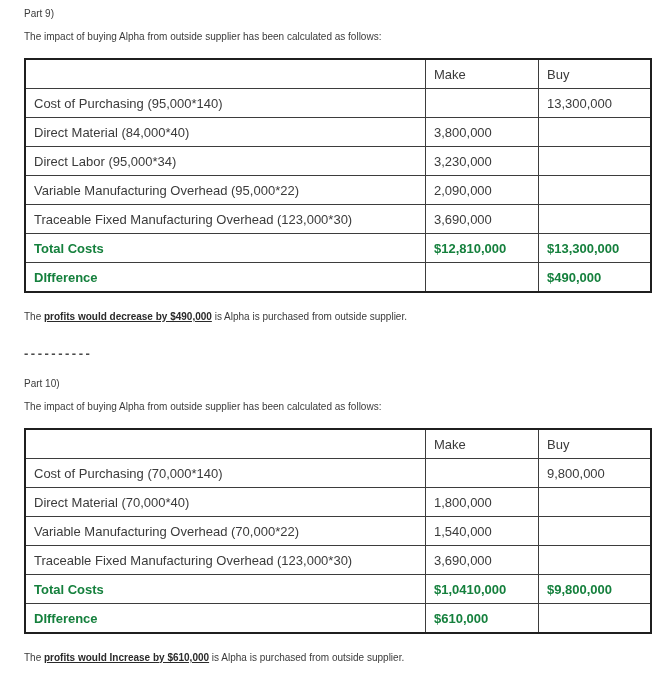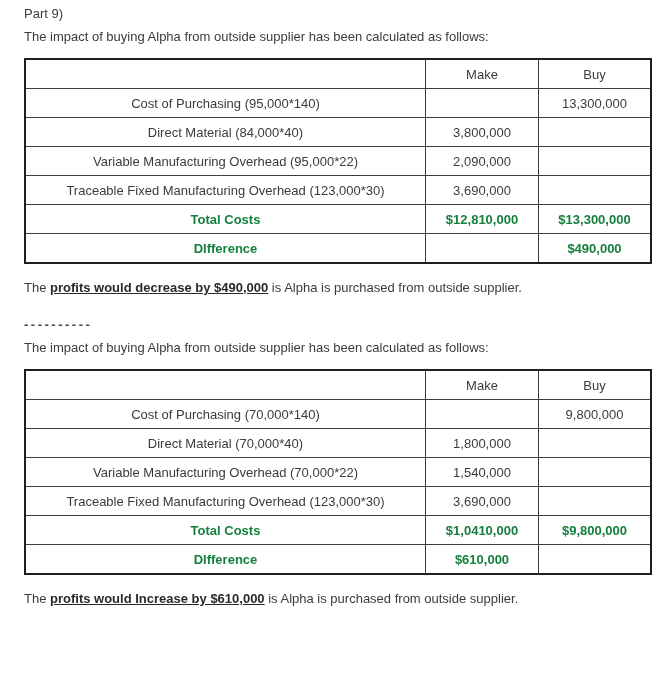--- a/index.html
+++ b/index.html
@@ -8,21 +8,21 @@
     width: 657px;
     height: 697px;
     box-sizing: border-box;
     padding: 3px 35px 6px 24px;
     overflow: hidden;
     font-family: "Liberation Sans", sans-serif;
     color: #3b3b3b;
     background: #ffffff;
   }
   .txt {
-    font-size: 13px;
+    font-size: 10px;
     line-height: 17px;
     margin: 0;
   }
   .part-heading { margin: 2px 0 0 0; }
   .intro { margin: 6px 0 13px 0; }
   .conclusion { margin: 15px 0 0 0; }
   .divider {
     margin: 20px 0 0 0;
     letter-spacing: 2.5px;
     color: #4a4a4a;
@@ -38,21 +38,21 @@
     border: 2px solid #1f1f1f;
     margin: 0;
   }
   .cost-table td {
     border: 1px solid #3d3d3d;
     height: 28px;
     padding: 0 8px;
     font-size: 13px;
     font-weight: 400;
     color: #3b3b3b;
-    text-align: center;
+    text-align: left;
     vertical-align: middle;
     overflow: hidden;
     white-space: nowrap;
   }
   .col-label { width: 383px; }
   .col-make  { width: 96px; }
   .col-buy   { width: 95px; }
   tr.bold-row td {
     font-weight: 700;
     color: #15803d;
@@ -82,20 +82,25 @@
       <td>Cost of Purchasing (95,000*140)</td>
       <td></td>
       <td>13,300,000</td>
     </tr>
     <tr>
       <td>Direct Material (84,000*40)</td>
       <td>3,800,000</td>
       <td></td>
     </tr>
     <tr>
+      <td>Direct Labor (95,000*34)</td>
+      <td>3,230,000</td>
+      <td></td>
+    </tr>
+    <tr>
       <td>Variable Manufacturing Overhead (95,000*22)</td>
       <td>2,090,000</td>
       <td></td>
     </tr>
     <tr>
       <td>Traceable Fixed Manufacturing Overhead (123,000*30)</td>
       <td>3,690,000</td>
       <td></td>
     </tr>
     <tr class="bold-row">
@@ -108,20 +113,21 @@
       <td></td>
       <td>$490,000</td>
     </tr>
   </tbody>
     </table>
 
   <p class="txt conclusion"><span>The </span><span class="em-phrase">profits would decrease by $490,000</span><span> is Alpha is purchased from outside supplier.</span></p>
 
   <p class="txt divider">----------</p>
 
+  <p class="txt part-heading heading2">Part 10)</p>
   <p class="txt intro">The impact of buying Alpha from outside supplier has been calculated as follows:</p>
 
   <table class="cost-table">
     <tbody>
         <tr>
       <td class="col-label"></td>
       <td class="col-make">Make</td>
       <td class="col-buy">Buy</td>
     </tr>
     <tr>

